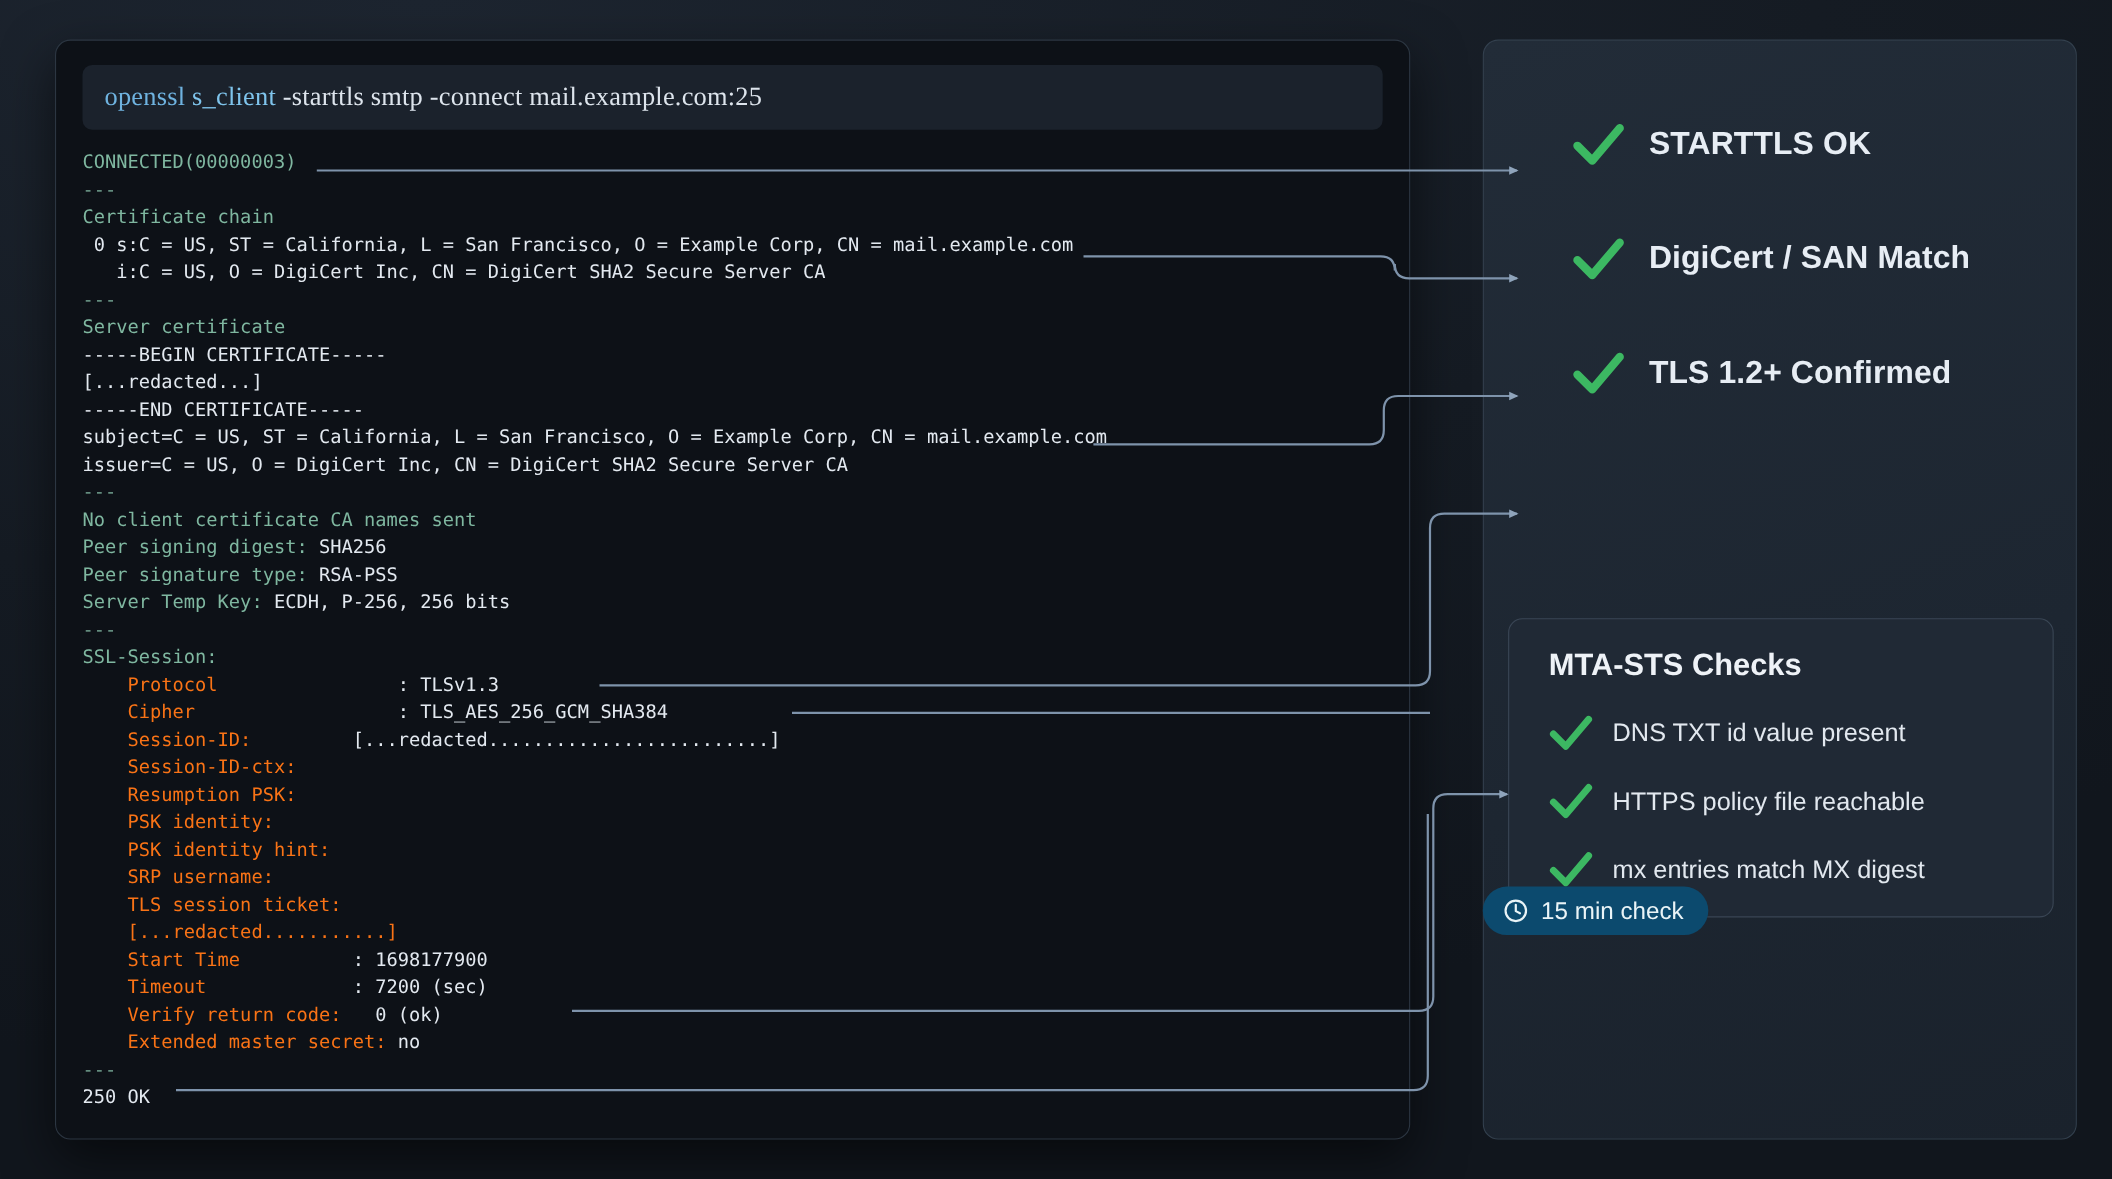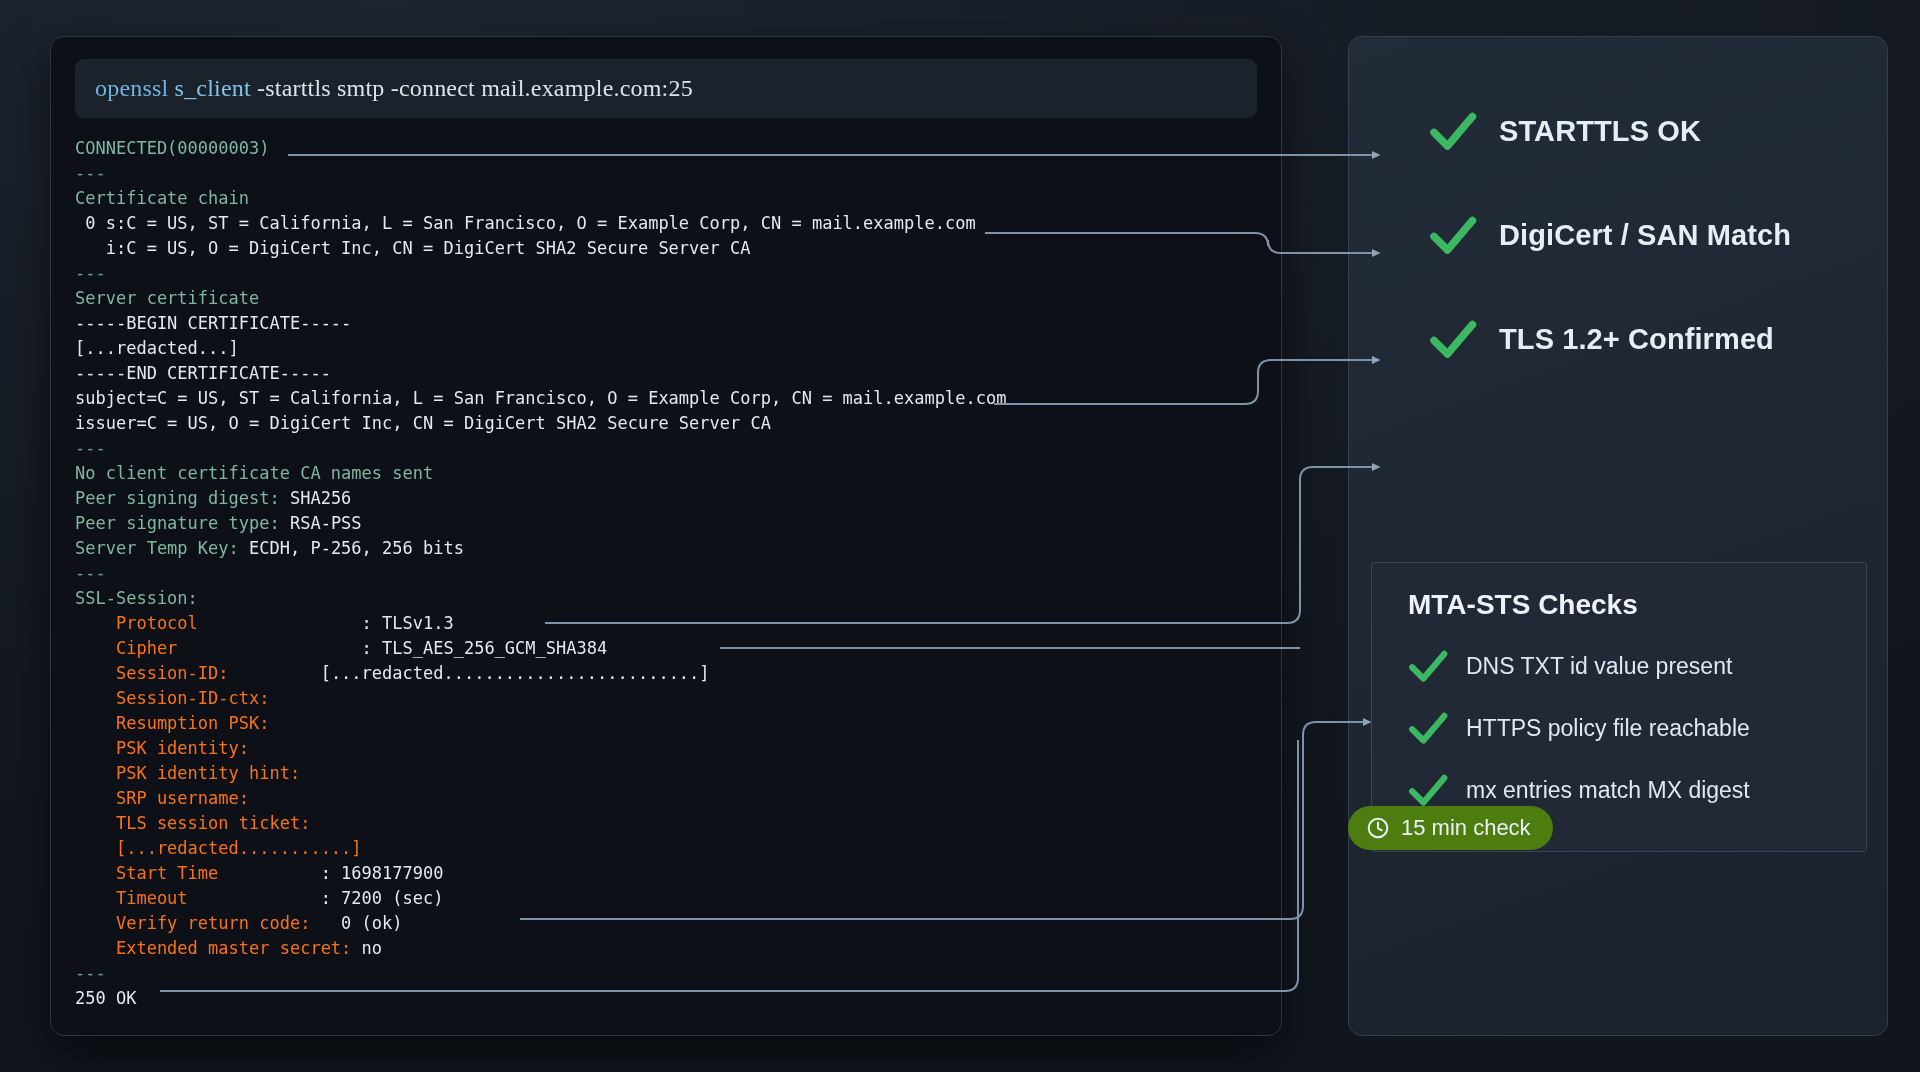--- a/index.html
+++ b/index.html
@@ -101,22 +101,22 @@
   }
 
   
   .mta-card {
     position: absolute;
     left: 22px;
     top: 525px;
     width: 496px;
     background: #202935;
     border: 1px solid #3a4655;
-    border-radius: 3px;
-    padding: 26px 0 30px 0;
+    border-radius: 13px;
+    padding: 26px 0 12px 0;
   }
   .mta-title {
     font-size: 28px;
     font-weight: 600;
     color: #eef2f7;
     padding-left: 36px;
     margin-bottom: 14px;
   }
   .mta-row {
     display: flex;
@@ -133,21 +133,21 @@
   }
 
   
   .badge {
     position: absolute;
     left: 1348px;
     top: 806px;
     display: flex;
     align-items: center;
     gap: 11px;
-    background: #4d7c0f;
+    background: #0c4a6e;
     border-radius: 22px;
     padding: 9px 22px 9px 18px;
     z-index: 6;
   }
   .badge .btext {
     font-size: 22px;
     color: #eaf4f7;
     font-weight: 500;
     white-space: nowrap;
   }

